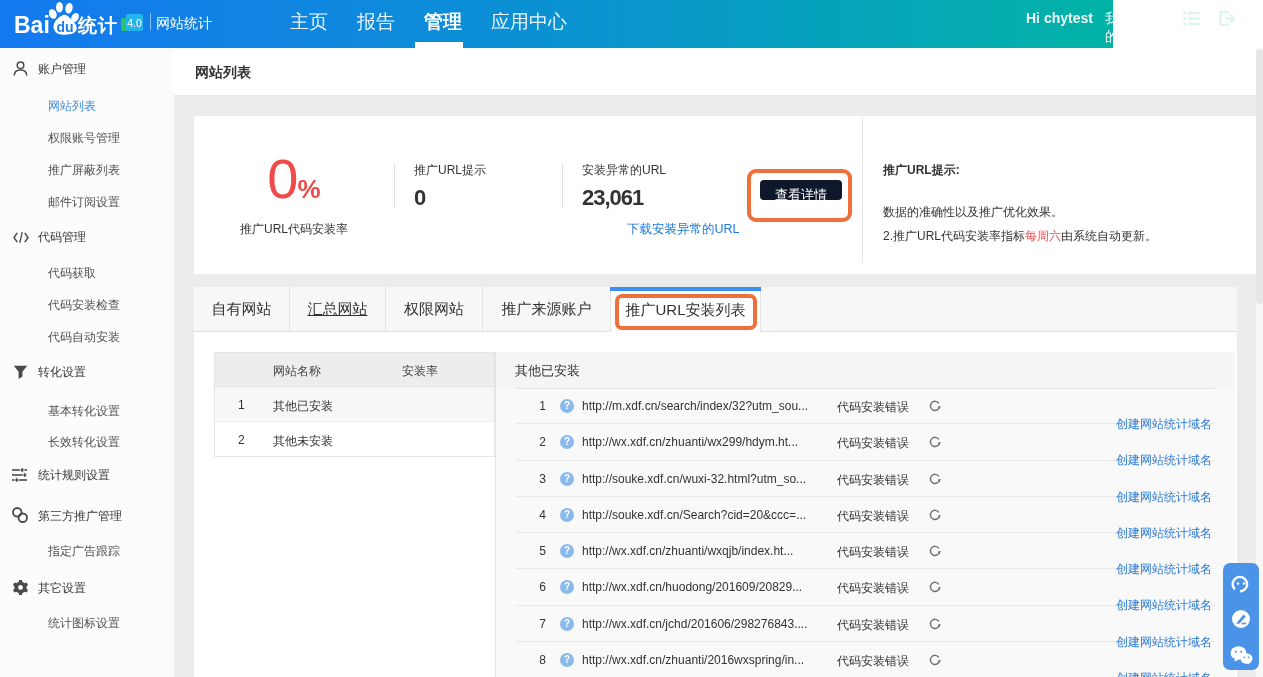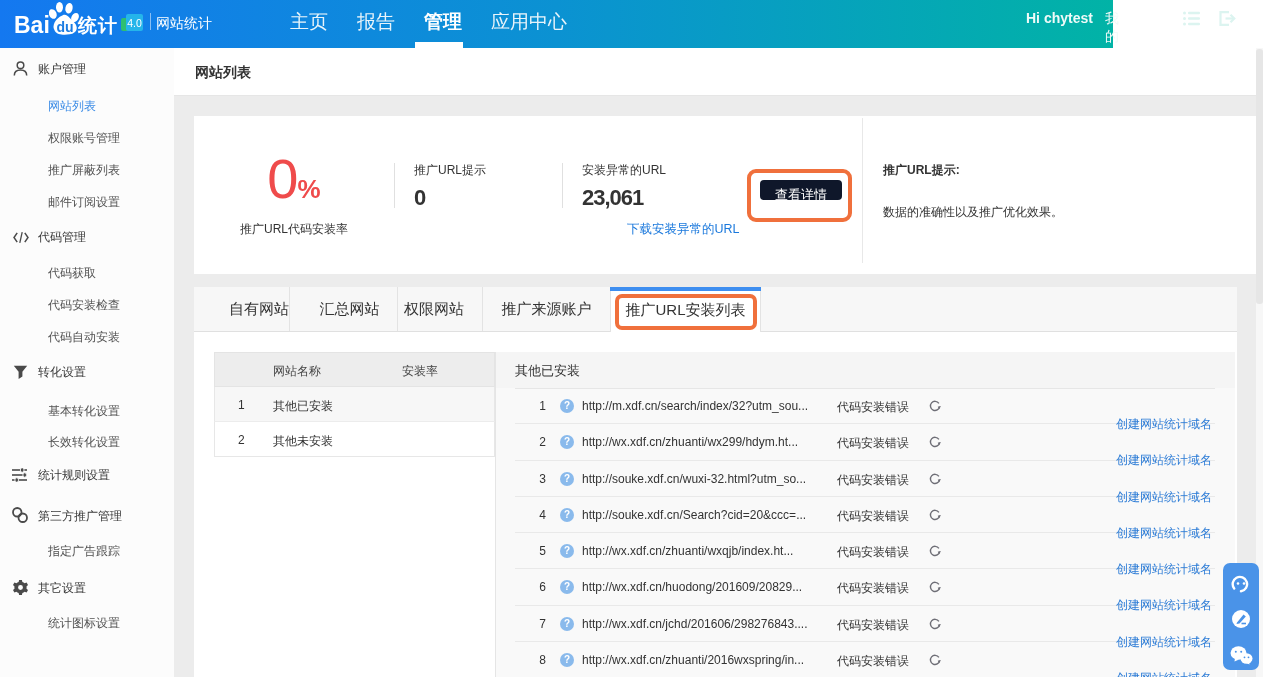--- a/index.html
+++ b/index.html
@@ -204,26 +204,27 @@
   <div class="abs c1num" style="left:220px;">0</div>
   <div class="abs c1div" style="left:368px;"></div>
   <div class="abs c1label" style="left:388px;">安装异常的URL</div>
   <div class="abs c1num" style="left:388px;">23,061</div>
   <div class="abs c1link">下载安装异常的URL</div>
   <div class="abs" id="btn-detail">查看详情</div>
   <div class="abs" id="btn-annot"></div>
   <div class="abs" id="tipsdiv"></div>
   <div class="abs tipline" style="top:46px;font-weight:bold;">推广URL提示:</div>
   <div class="abs tipline" style="top:88px;">数据的准确性以及推广优化效果。</div>
+  <div class="abs tipline" style="top:112px;">2.推广URL代码安装率指标<span class="red">每周六</span>由系统自动更新。</div>
 </div>
 
 <div id="card2">
   <div class="abs" id="tabbar">
-    <div class="tab" style="left:0;width:96px;text-align:right;">自有网站</div>
-    <div class="tab" style="left:108px;width:96px;">汇总网站</div>
+    <div class="tab" style="left:0;width:96px;">自有网站</div>
+    <div class="tab" style="left:96px;width:96px;text-decoration:underline;">汇总网站</div>
     <div class="tab" style="left:192px;width:97px;">权限网站</div>
     <div class="tab" style="left:289px;width:127px;border-right:none;">推广来源账户</div>
   </div>
   <div class="abs" id="tab-active">推广URL安装列表</div>
   <div class="abs" id="tab-blue"></div>
   <div class="abs" id="tab-annot"></div>
 
   <div class="abs" id="ltable">
     <div class="hd"></div>
     <div class="r1"></div>

